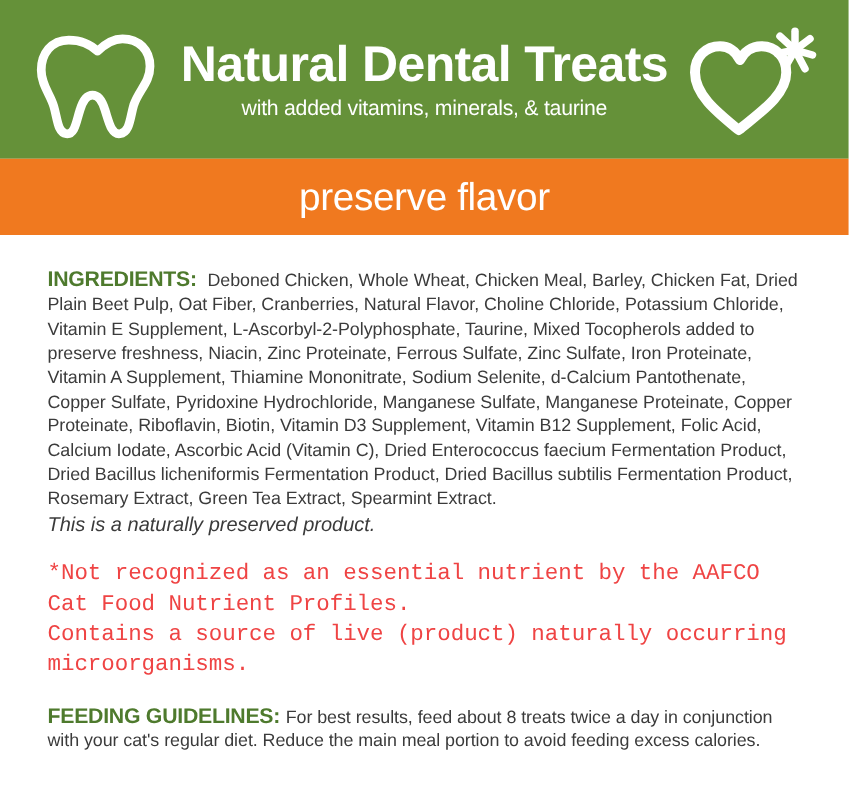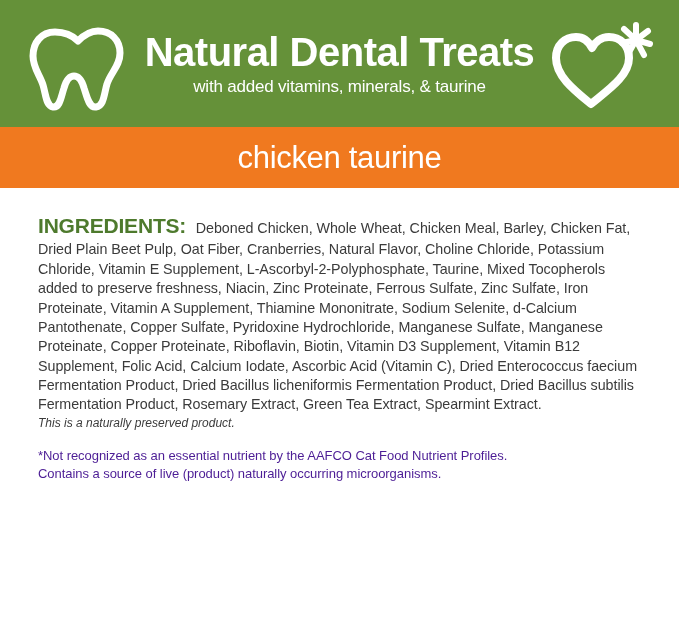--- a/index.html
+++ b/index.html
@@ -89,44 +89,45 @@
     left:38px;
     top:212px;
     width:604px;
   }
 
   .section { margin-bottom:16px; }
   .section:last-child { margin-bottom:0; }
 
   .heading {
     color:#4E7A2D;
-    font-size:21px;
+    font-size:17px;
     font-weight:bold;
     letter-spacing:-0.2px;
   }
 
   .body-text {
     color:#3b3b3b;
     font-size:14.3px;
     line-height:1.355;
     text-align:left;
     letter-spacing:-0.05px;
   }
 
   .para {
-    color:#4c1d95;
-    font-size:13px;
+    color:#ef4444;
+    font-size:18px;
     line-height:1.355;
     letter-spacing:-0.05px;
+    font-family:Liberation Mono, monospace;
   }
 
   .italic-note {
     font-style:italic;
     color:#3b3b3b;
-    font-size:12px;
+    font-size:16px;
     line-height:1.355;
   }
 
   .ga-note { margin-top:0; }
 
   #ingredients-block .heading { margin-right:4px; }
 </style>
 </head>
 <body>
 
@@ -155,32 +156,37 @@
           <line x1="92" y1="28" x2="100" y2="43"></line>
           <line x1="92" y1="28" x2="84" y2="42"></line>
           <line x1="92" y1="28" x2="78" y2="31"></line>
           <line x1="92" y1="28" x2="80" y2="17"></line>
         </g>
       </svg>
     </span>
   </div>
 
   <div class="flavor-band">
-    <span class="flavor-text">chicken taurine</span>
+    <span class="flavor-text">preserve flavor</span>
   </div>
 
   <div class="content">
 
     <div class="section" id="ingredients-block">
       <p class="body-text">
         <span class="heading">INGREDIENTS: </span><span>Deboned Chicken, Whole Wheat, Chicken Meal, Barley, Chicken Fat, Dried Plain Beet Pulp, Oat Fiber, Cranberries, Natural Flavor, Choline Chloride, Potassium Chloride, Vitamin E Supplement, L-Ascorbyl-2-Polyphosphate, Taurine, Mixed Tocopherols added to preserve freshness, Niacin, Zinc Proteinate, Ferrous Sulfate, Zinc Sulfate, Iron Proteinate, Vitamin A Supplement, Thiamine Mononitrate, Sodium Selenite, d-Calcium Pantothenate, Copper Sulfate, Pyridoxine Hydrochloride, Manganese Sulfate, Manganese Proteinate, Copper Proteinate, Riboflavin, Biotin, Vitamin D3 Supplement, Vitamin B12 Supplement, Folic Acid, Calcium Iodate, Ascorbic Acid (Vitamin C), Dried Enterococcus faecium Fermentation Product, Dried Bacillus licheniformis Fermentation Product, Dried Bacillus subtilis Fermentation Product, Rosemary Extract, Green Tea Extract, Spearmint Extract.</span>
       </p>
       <p class="italic-note">This is a naturally preserved product.</p>
     </div>
 
     <div class="section">
       <p class="para ga-note">*Not recognized as an essential nutrient by the AAFCO Cat Food Nutrient Profiles.</p>
       <p class="para">Contains a source of live (product) naturally occurring microorganisms.</p>
     </div>
 
+    <div class="section">
+      <p class="body-text">
+        <span class="heading">FEEDING GUIDELINES: </span><span>For best results, feed about 8 treats twice a day in conjunction with your cat's regular diet.  Reduce the main meal portion to avoid feeding excess calories.</span>
+      </p>
+    </div>
 
   </div>
 </div>
 
 </body></html>

